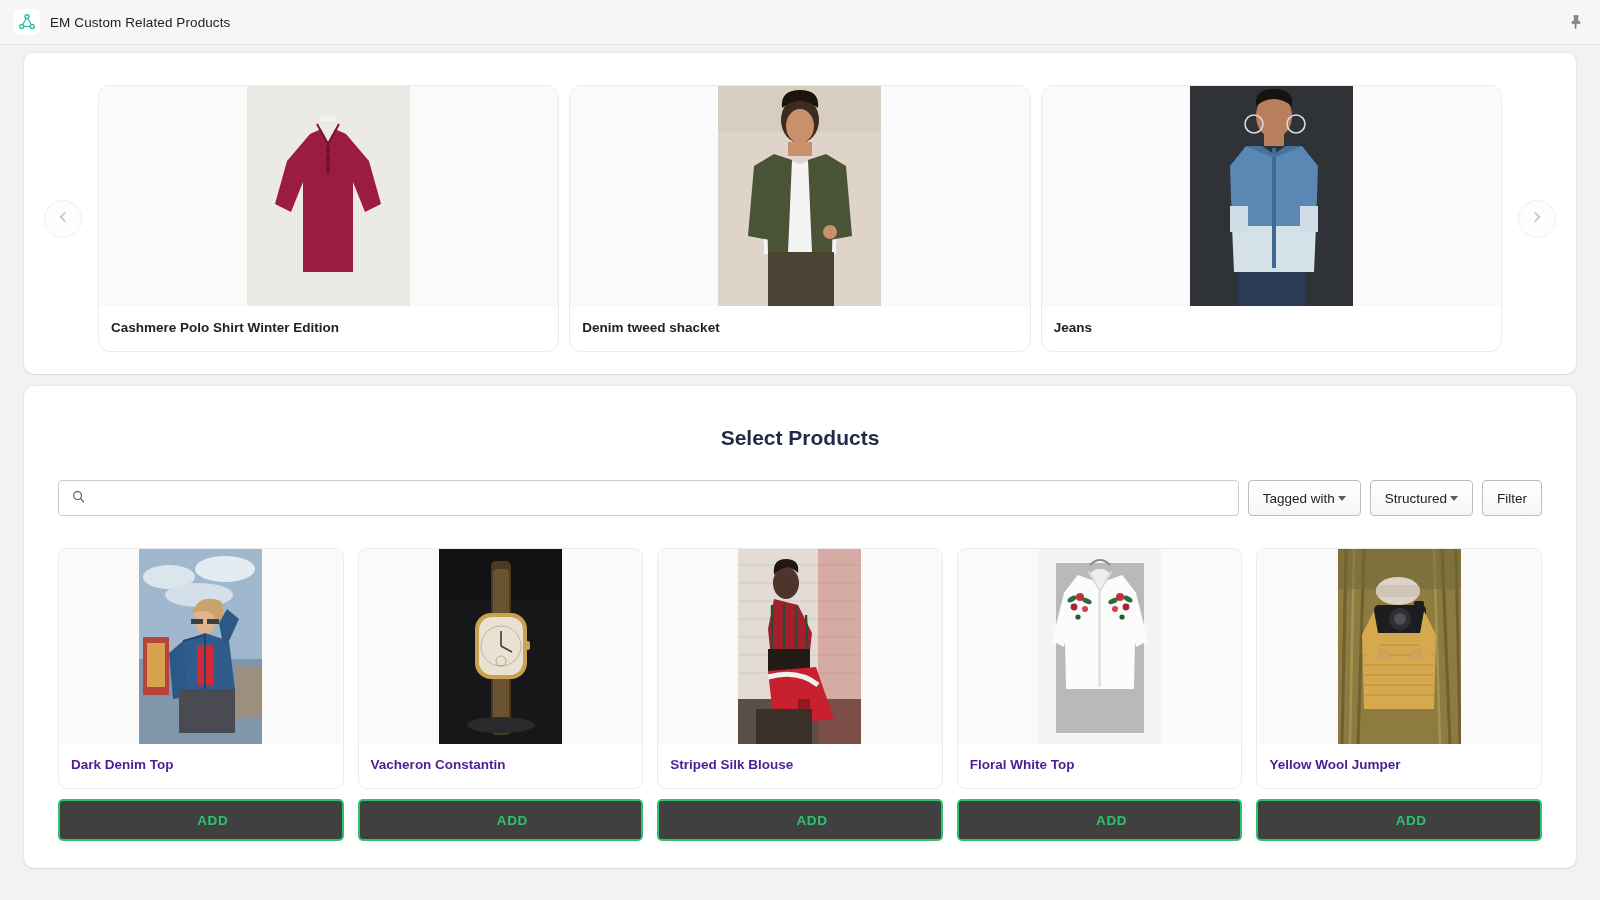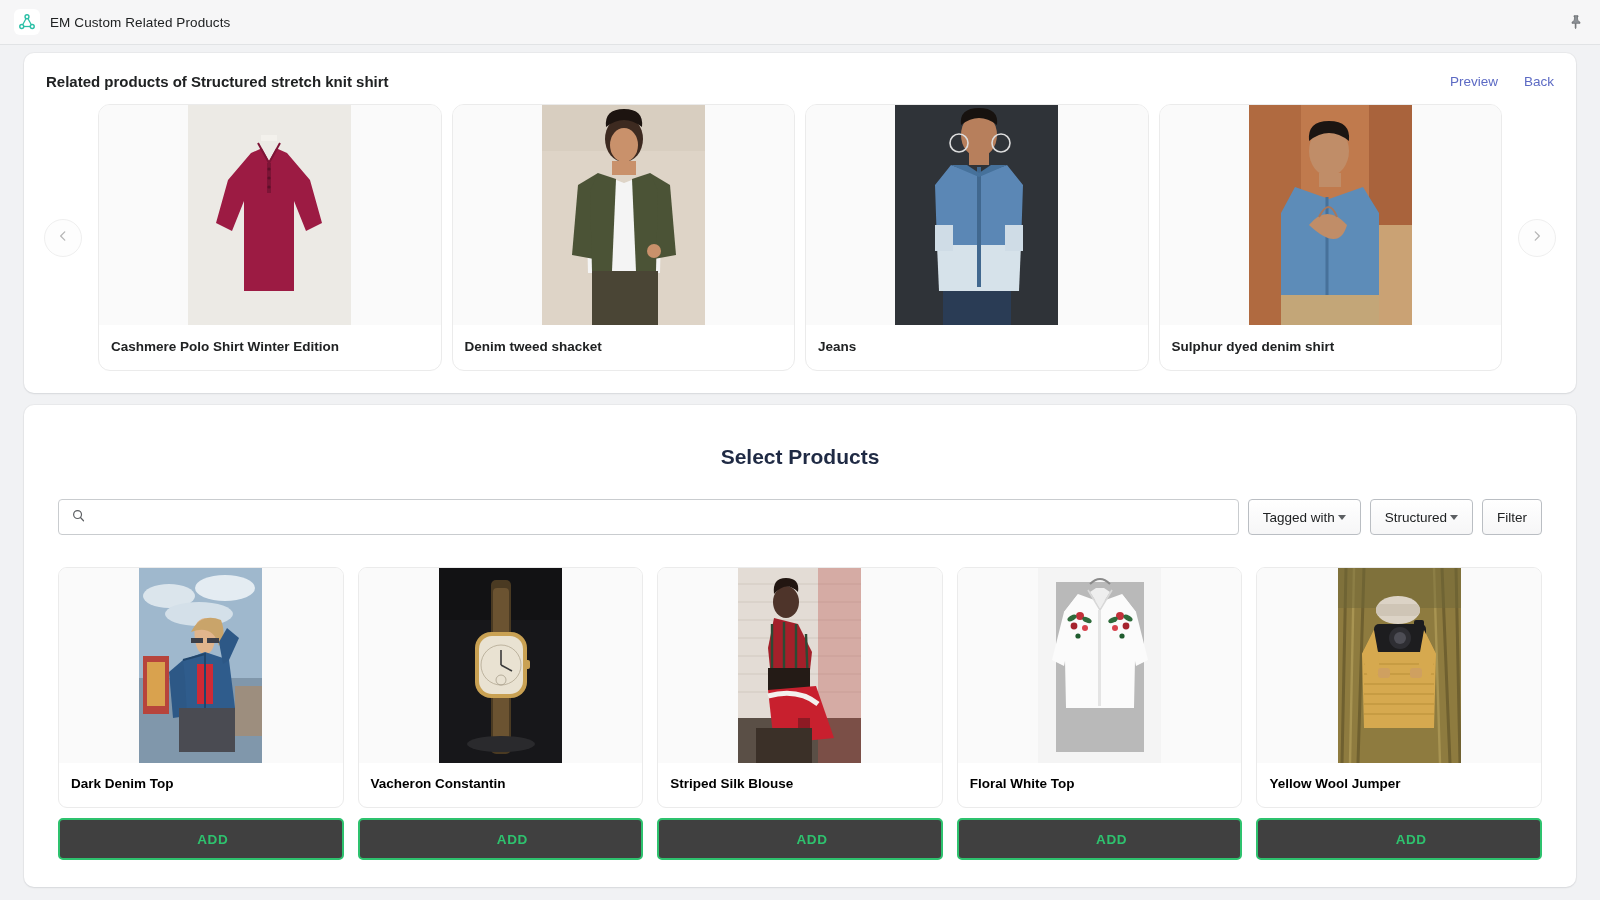--- a/index.html
+++ b/index.html
@@ -181,21 +181,21 @@
     height: 195px;
     background: #fafafa;
     display: flex; align-items: center; justify-content: center;
     overflow: hidden;
   }
   .p-img { height: 195px; width: 123px; }
   .p-name {
     padding: 13px 12px 16px 12px;
     font-size: 13.5px;
     font-weight: bold;
-    color: #000000;
+    color: #4c1d95;
     white-space: nowrap; overflow: hidden; text-overflow: ellipsis;
   }
   .add-row {
     display: grid;
     grid-template-columns: repeat(5, 1fr);
     gap: 14px;
     margin-top: 10px;
   }
   .add-btn {
     height: 42px;
@@ -230,27 +230,20 @@
   <div class="pin-btn">
     <svg width="16" height="16" viewBox="0 0 24 24">
       <path d="M9 2.5h6v2h-1l.7 5.2 3.3 2.6v1.7H12v6.5l-.6 1.5-.6-1.5V14H6v-1.7l3.3-2.6L10 4.5H9z" fill="#8c9196" stroke="#5c5f62" stroke-width="1"></path>
     </svg>
   </div>
 </div>
 
 <div class="page">
 
   <div class="panel related-panel">
-    <div class="related-head">
-      <div class="related-title">Related products of Structured stretch knit shirt</div>
-      <div class="head-links">
-        <span class="link">Preview</span>
-        <span class="link">Back</span>
-      </div>
-    </div>
 
     <div class="carousel">
       <div class="nav-circle">
         <span>
           <svg width="14" height="14" viewBox="0 0 24 24">
             <polyline points="15,5 8,12 15,19" fill="none" stroke="#b5b5b5" stroke-width="2.2" stroke-linecap="round" stroke-linejoin="round"></polyline>
           </svg>
         </span>
       </div>
 
@@ -310,39 +303,20 @@
               <rect x="40" y="120" width="18" height="26" fill="#cfdce6"></rect>
               <rect x="110" y="120" width="18" height="26" fill="#cfdce6"></rect>
               <rect x="48" y="186" width="68" height="34" fill="#2a3c55"></rect>
               <circle cx="106" cy="38" r="9" fill="none" stroke="#dcdcdc" stroke-width="1.6"></circle>
               <circle cx="64" cy="38" r="9" fill="none" stroke="#dcdcdc" stroke-width="1.6"></circle>
             </svg>
           </div>
           <div class="c-name">Jeans</div>
         </div>
 
-        <div class="c-card">
-          <div class="c-img-wrap">
-            <svg class="c-img" viewBox="0 0 163 220" preserveAspectRatio="none">
-              <rect width="163" height="220" fill="#c07a4d"></rect>
-              <rect x="0" y="0" width="52" height="220" fill="#b06a40"></rect>
-              <rect x="120" y="0" width="43" height="220" fill="#a9633c"></rect>
-              <rect x="118" y="120" width="45" height="100" fill="#caa274"></rect>
-              <ellipse cx="80" cy="46" rx="20" ry="25" fill="#c08d68"></ellipse>
-              <path d="M60 36 q20 -16 40 0 q2 -20 -20 -20 q-22 0 -20 20z" fill="#1b1512"></path>
-              <rect x="70" y="68" width="22" height="14" fill="#c08d68"></rect>
-              <path d="M46 82 L80 94 L114 82 L130 108 L130 190 L32 190 L32 108 Z" fill="#5d8cb8"></path>
-              <path d="M78 92 L78 190" stroke="#47719a" stroke-width="3"></path>
-              <path d="M60 120 q18 -22 38 0 q-8 28 -38 0z" fill="#c08d68"></path>
-              <path d="M70 112 q10 -20 18 0" fill="none" stroke="#a9775a" stroke-width="2"></path>
-              <rect x="32" y="190" width="98" height="30" fill="#c3a678"></rect>
-            </svg>
-          </div>
-          <div class="c-name">Sulphur dyed denim shirt</div>
-        </div>
 
       </div>
 
       <div class="nav-circle">
         <span>
           <svg width="14" height="14" viewBox="0 0 24 24">
             <polyline points="9,5 16,12 9,19" fill="none" stroke="#b5b5b5" stroke-width="2.2" stroke-linecap="round" stroke-linejoin="round"></polyline>
           </svg>
         </span>
       </div>

